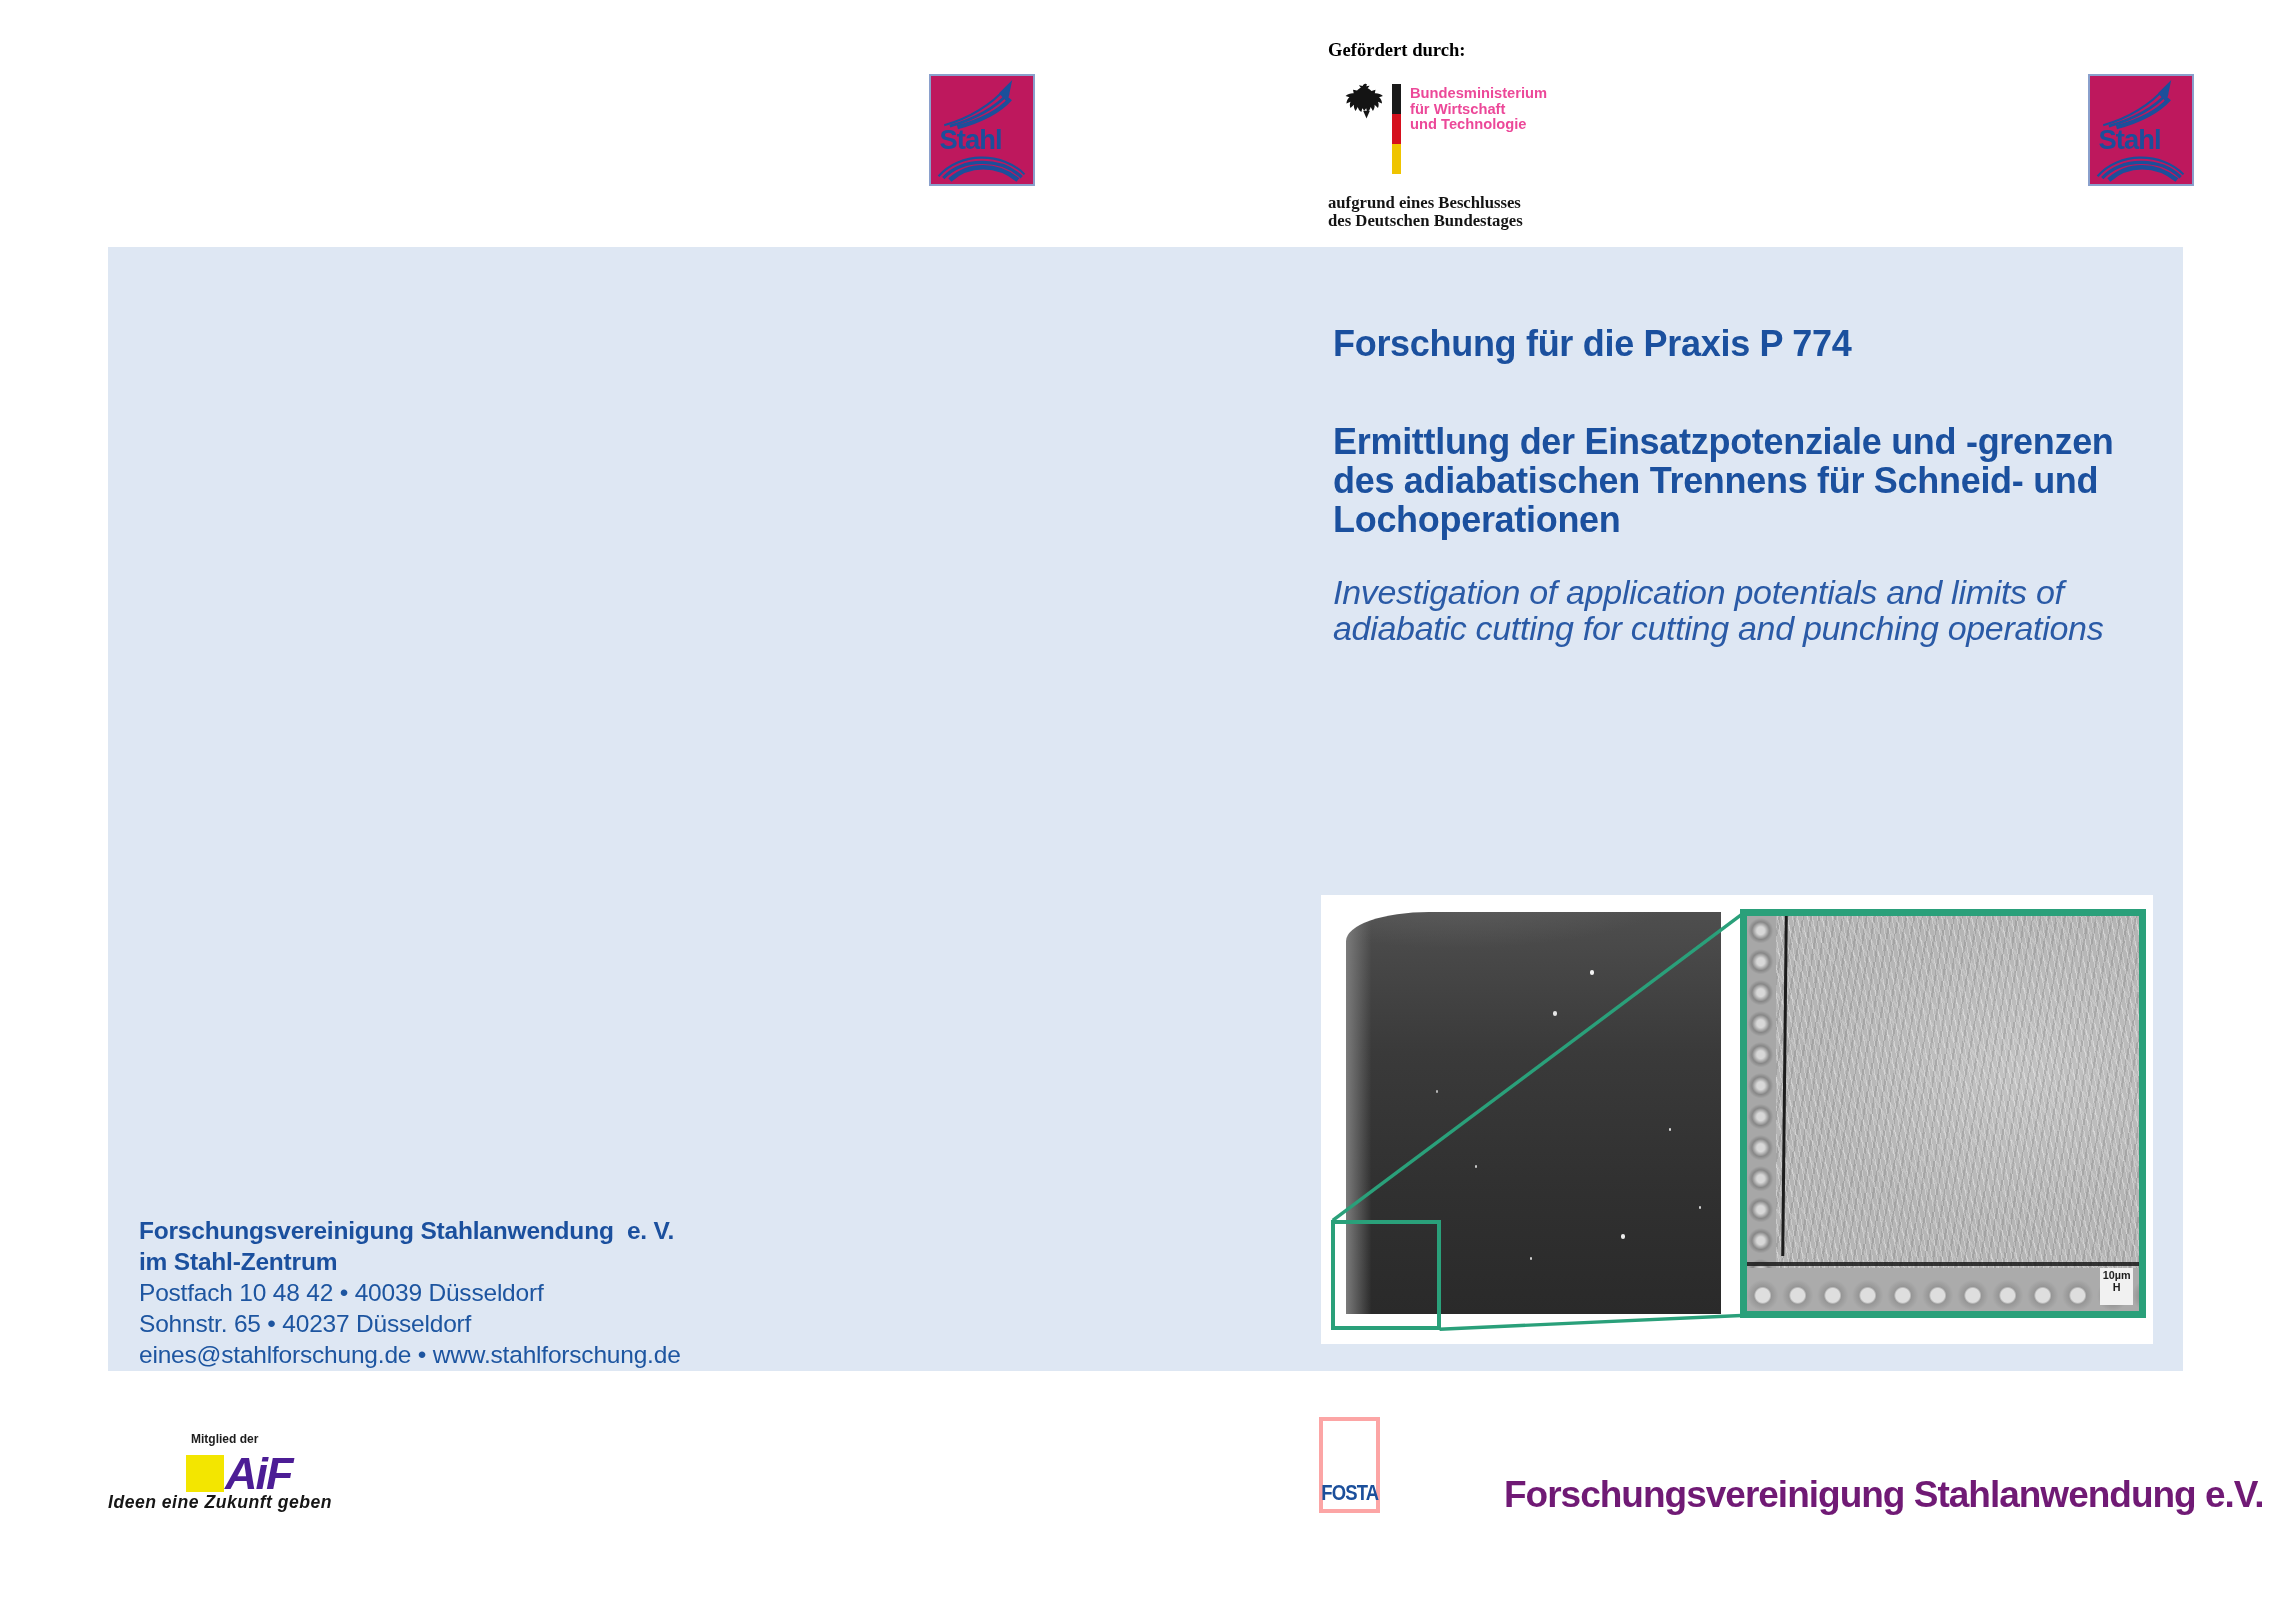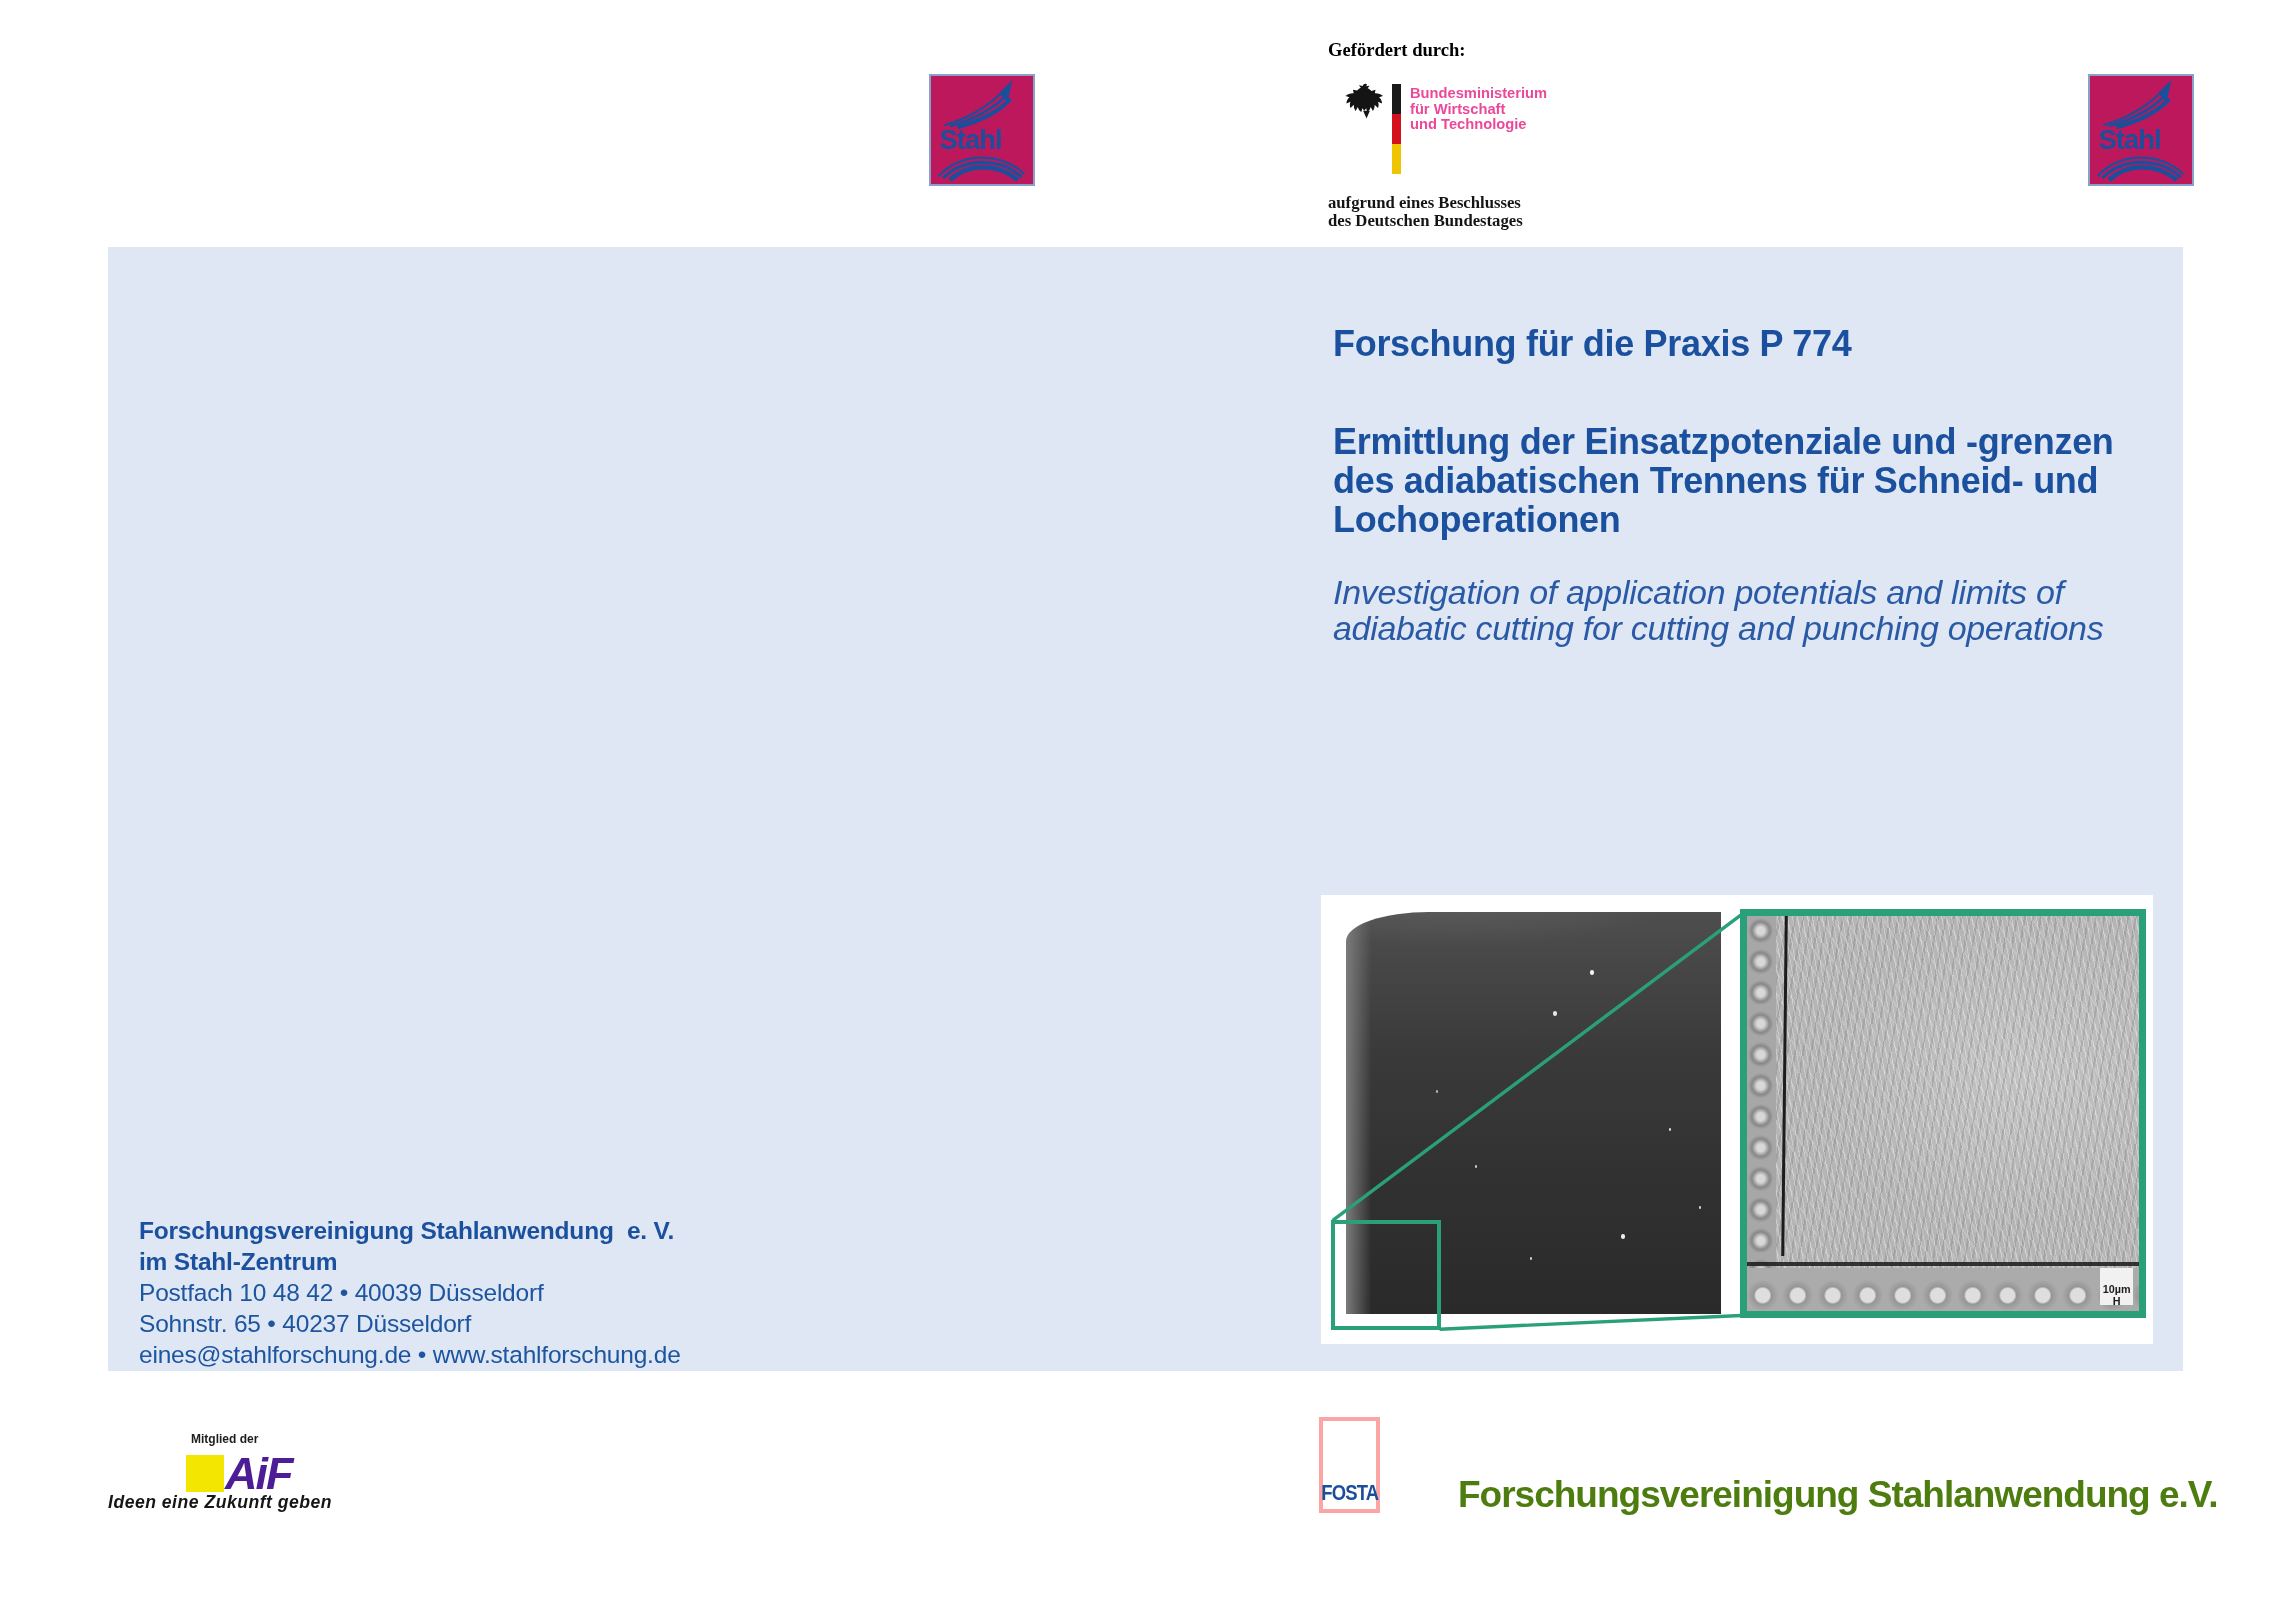--- a/index.html
+++ b/index.html
@@ -58,21 +58,21 @@
   #bubble-strip{position:absolute;left:0;top:0;width:29px;height:100%;
                 background-color:#9c9c9c;
                 background-image:radial-gradient(circle at 13.7px 14.7px,#d8d8d8 3.9px,#878787 8.8px,#a7a7a7 12.7px);
                 background-size:27.4px 31px;}
   #crack{position:absolute;left:36px;top:0;width:2.9px;height:86%;background:#1c1c1c;transform:rotate(.6deg);}
   #seam{position:absolute;left:0;bottom:45px;width:100%;height:3.9px;background:#1a1a1a;opacity:.85;}
   #melt{position:absolute;left:0;bottom:0;width:100%;height:43px;background-color:#a6a6a6;
         background-image:radial-gradient(circle at 15.7px 27.4px,#dedede 0 6.9px,#969696 8.8px,#ababab 15.7px);
         background-size:35px 43px;}
   #scalebox{position:absolute;right:5.9px;bottom:5.9px;width:33px;height:37px;background:#f1f1f1;
-            color:#1d1d1d;font-size:10.8px;line-height:11.8px;text-align:center;padding-top:16px;
+            color:#1d1d1d;font-size:10.8px;line-height:11.8px;text-align:center;padding-top:2px;
             box-sizing:border-box;font-weight:bold;}
 
   
   #address{position:absolute;left:139px;top:1215px;font-size:24.5px;line-height:31px;color:#1d55a0;
            letter-spacing:-0.2px;}
   #address .b{font-weight:bold;color:#1b509e;}
 
   
   #aif-member{position:absolute;left:191px;top:1432px;font-size:12px;font-weight:bold;color:#1d1d1d;}
   #aif-logo{position:absolute;left:186px;top:1455px;display:flex;align-items:flex-start;}
@@ -81,22 +81,22 @@
             margin-left:1px;letter-spacing:-2px;}
   #aif-slogan{position:absolute;left:108px;top:1492px;font-style:italic;font-weight:bold;
               font-size:17.6px;color:#161616;letter-spacing:0.5px;}
 
   
   #fosta-box{position:absolute;left:1319px;top:1417px;width:61px;height:96px;background:#fff;
              border:4px solid #fca5a5;box-sizing:border-box;display:flex;align-items:flex-end;
              justify-content:center;}
   #fosta-label{font-weight:bold;font-size:22.5px;color:#1b4f9b;transform:scaleX(.82);
                transform-origin:center bottom;margin-bottom:2.9px;letter-spacing:-1px;}
-  #footer-org{position:absolute;left:1458px;top:1474px;font-weight:bold;font-size:37px;
-              color:#4d7c0f;letter-spacing:-1px;}
+  #footer-org{position:absolute;left:1504px;top:1474px;font-weight:bold;font-size:37px;
+              color:#701a75;letter-spacing:-1px;}
 </style>
 </head>
 <body>
 
 <div id="page">
 
   <div class="stahl-logo" id="stahl-left">
     <svg viewBox="0 0 108 114">
       <g fill="none" stroke="#1b4f9b">
         <path d="M14 52 C38 45 62 32 80 12" stroke-width="2"></path>

